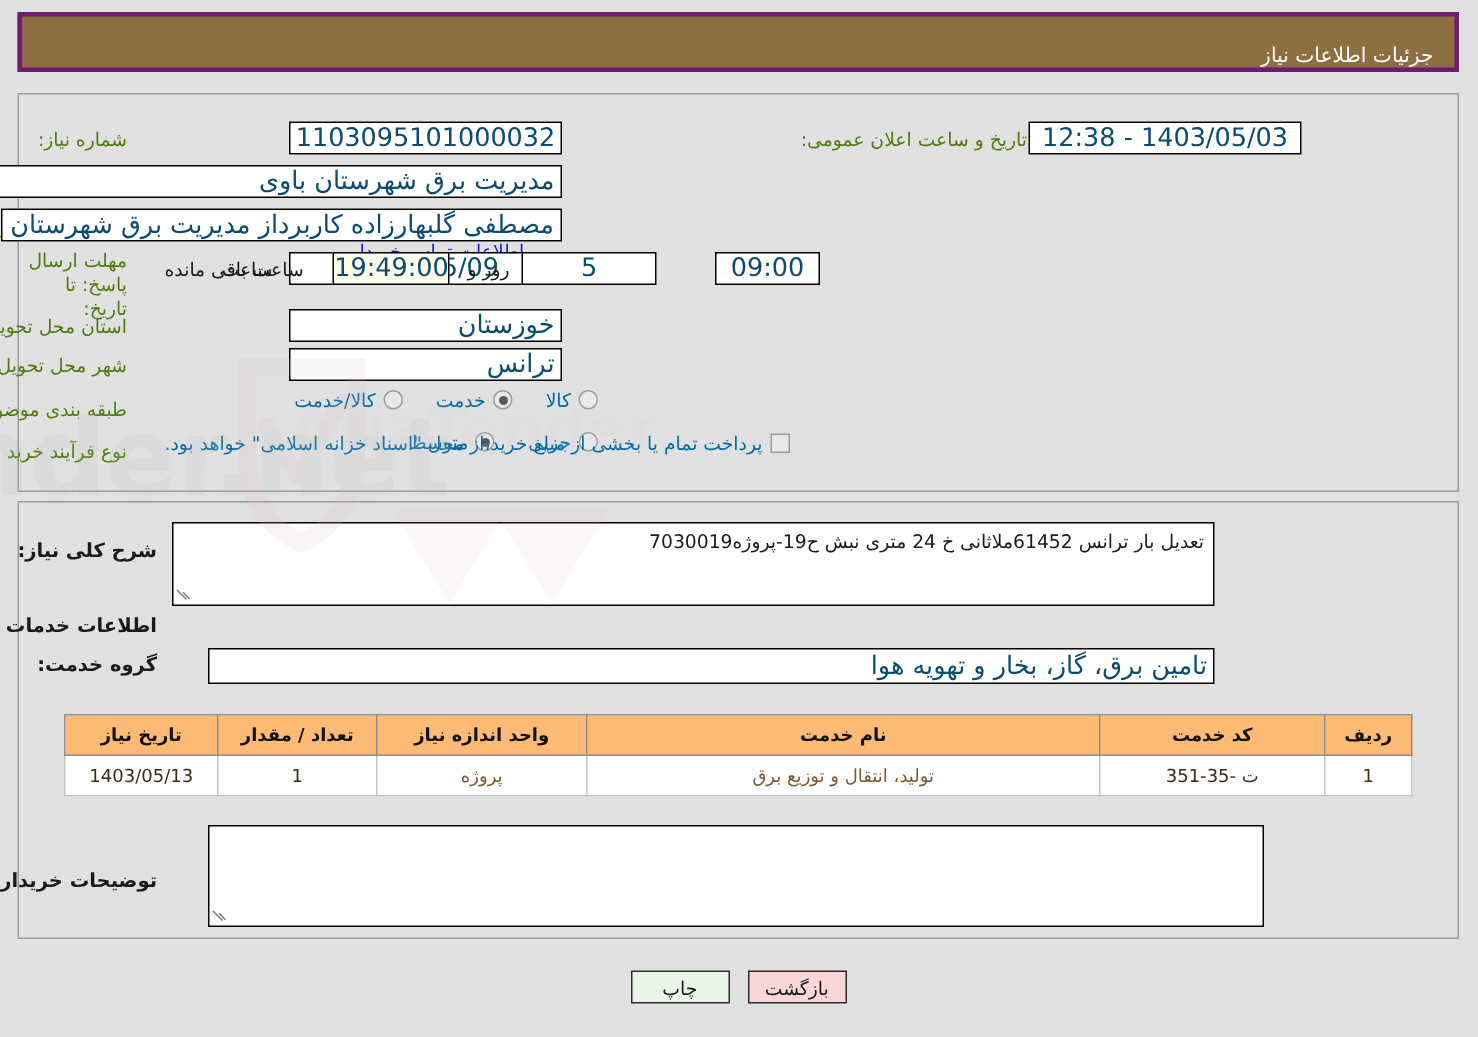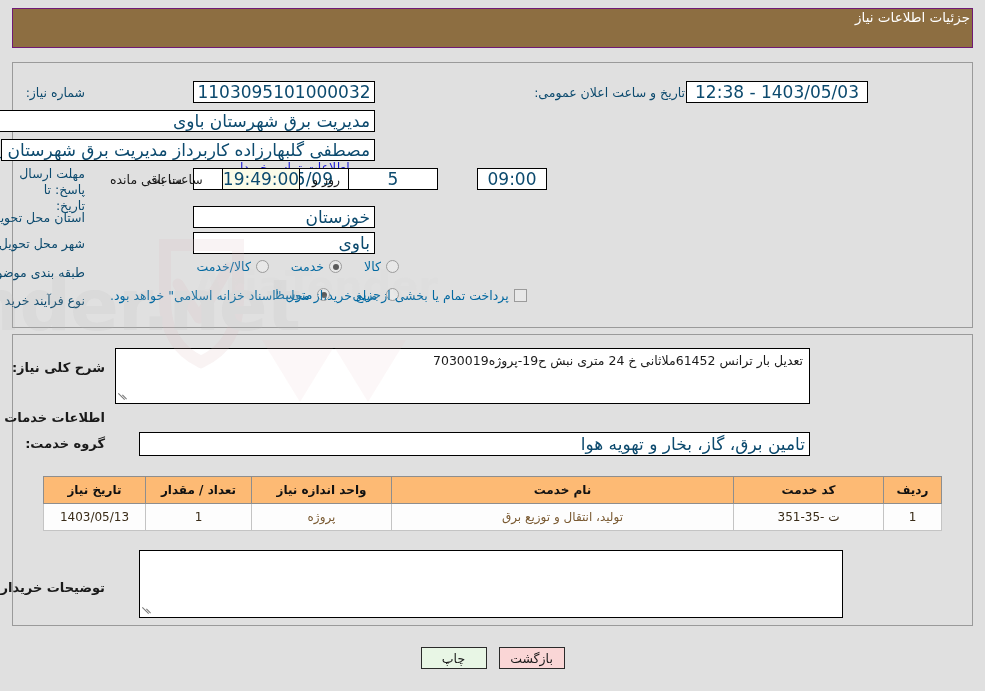--- a/index.html
+++ b/index.html
@@ -19,26 +19,26 @@
   }
 
   
   .header-bar {
     position: absolute;
     left: 12px;
     top: 8px;
     width: 961px;
     height: 40px;
     background: #8d6e41;
-    border: 1px solid #701a75;
-    box-sizing: border-box;
-    display: flex;
-    align-items: flex-start;
+    border: 3px solid #701a75;
+    box-sizing: border-box;
+    display: flex;
+    align-items: flex-end;
     justify-content: flex-start;
-    padding-right: 2px;
+    padding-right: 14px;
   }
   .header-title {
     color: #ffffff;
     font-size: 13.5px;
     letter-spacing: 0.2px;
   }
 
   
   .panel {
     position: absolute;
@@ -46,21 +46,21 @@
     border: 1px solid #9a9a9a;
     box-sizing: border-box;
   }
   #panel-top    { left: 12px; top: 62px;  width: 961px; height: 266px; }
   #panel-middle { left: 12px; top: 334px; width: 961px; height: 292px; }
 
   
   .lbl {
     position: absolute;
     font-size: 12.5px;
-    color: #0c4a6e;
+    color: #4d7c0f;
     text-align: right;
     line-height: 15px;
     white-space: nowrap;
   }
   .fld {
     position: absolute;
     background: #ffffff;
     border: 1px solid #000000;
     box-sizing: border-box;
     font-family: "DejaVu Sans", "Liberation Sans", sans-serif;
@@ -274,21 +274,21 @@
 <div class="fld c" style="left:477px; top:168px; width:70px;">09:00</div>
 <div class="fld c" style="left:348px; top:168px; width:90px;">5</div>
 <span class="plaintext" style="left:312px; top:172px;">روز و</span>
 <div class="fld c amber" style="left:222px; top:168px; width:78px;">19:49:00</div>
 <span class="plaintext" style="left:110px; top:172px;">ساعت باقی مانده</span>
 
 <span class="lbl" style="right:900px; top:210px;">استان محل تحویل:</span>
 <div class="fld r" style="right:610px; top:206px; width:182px;">خوزستان</div>
 
 <span class="lbl" style="right:900px; top:236px;">شهر محل تحویل:</span>
-<div class="fld r" style="right:610px; top:232px; width:182px;">باوی</div>
+<div class="fld r" style="right:610px; top:232px; width:182px;">ترانس</div>
 
 <span class="lbl" style="right:900px; top:265px;">طبقه بندی موضوعی:</span>
 <div class="radio-group" id="category-group" style="right:586px; top:259px;">
     <div class="radio-opt">
       <span class="radio"></span>
       <span>کالا</span>
     </div>
     <div class="radio-opt">
       <span class="radio on"></span>
       <span>خدمت</span>

